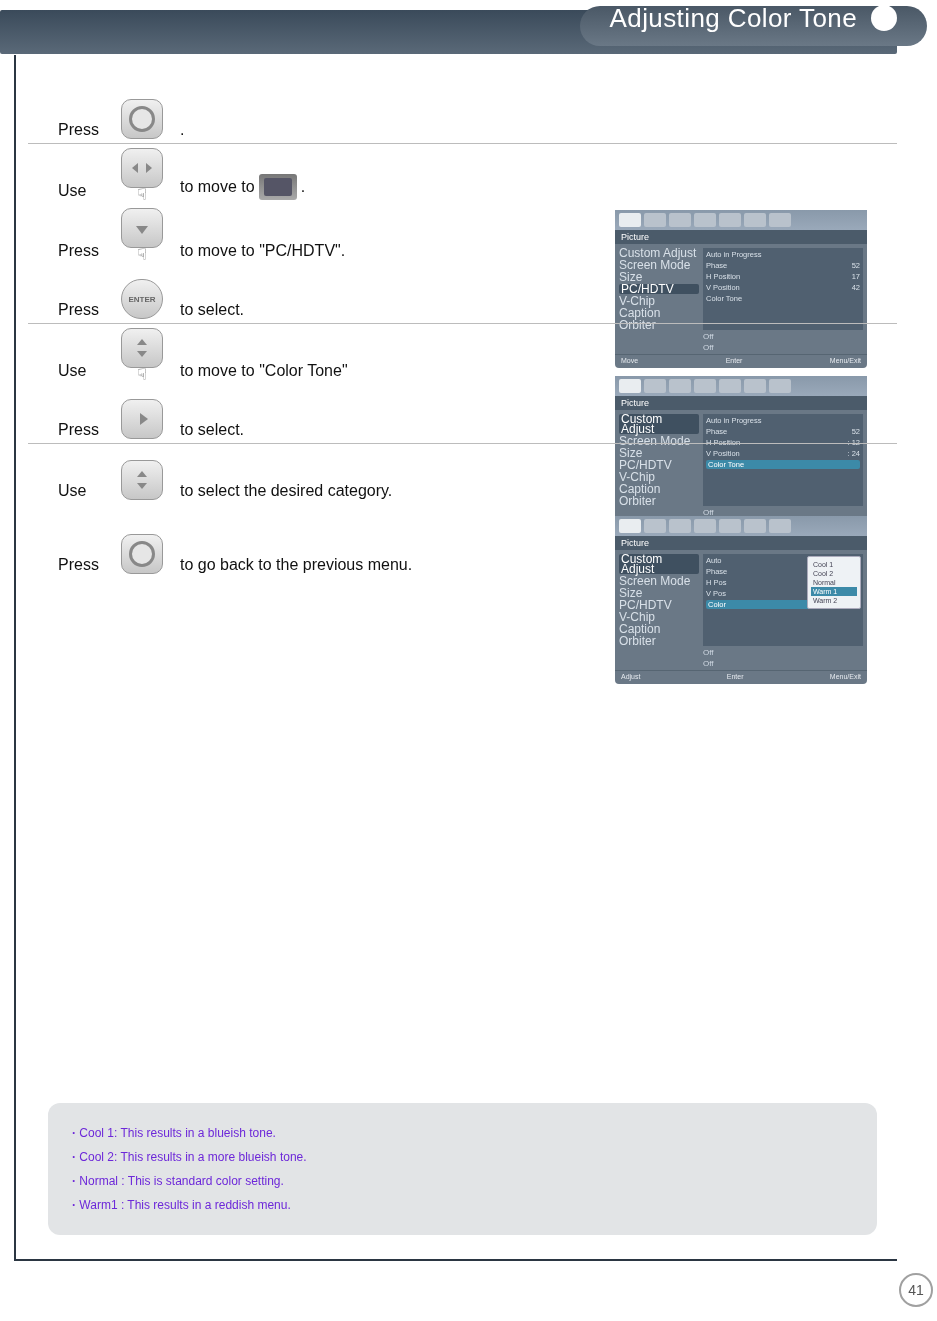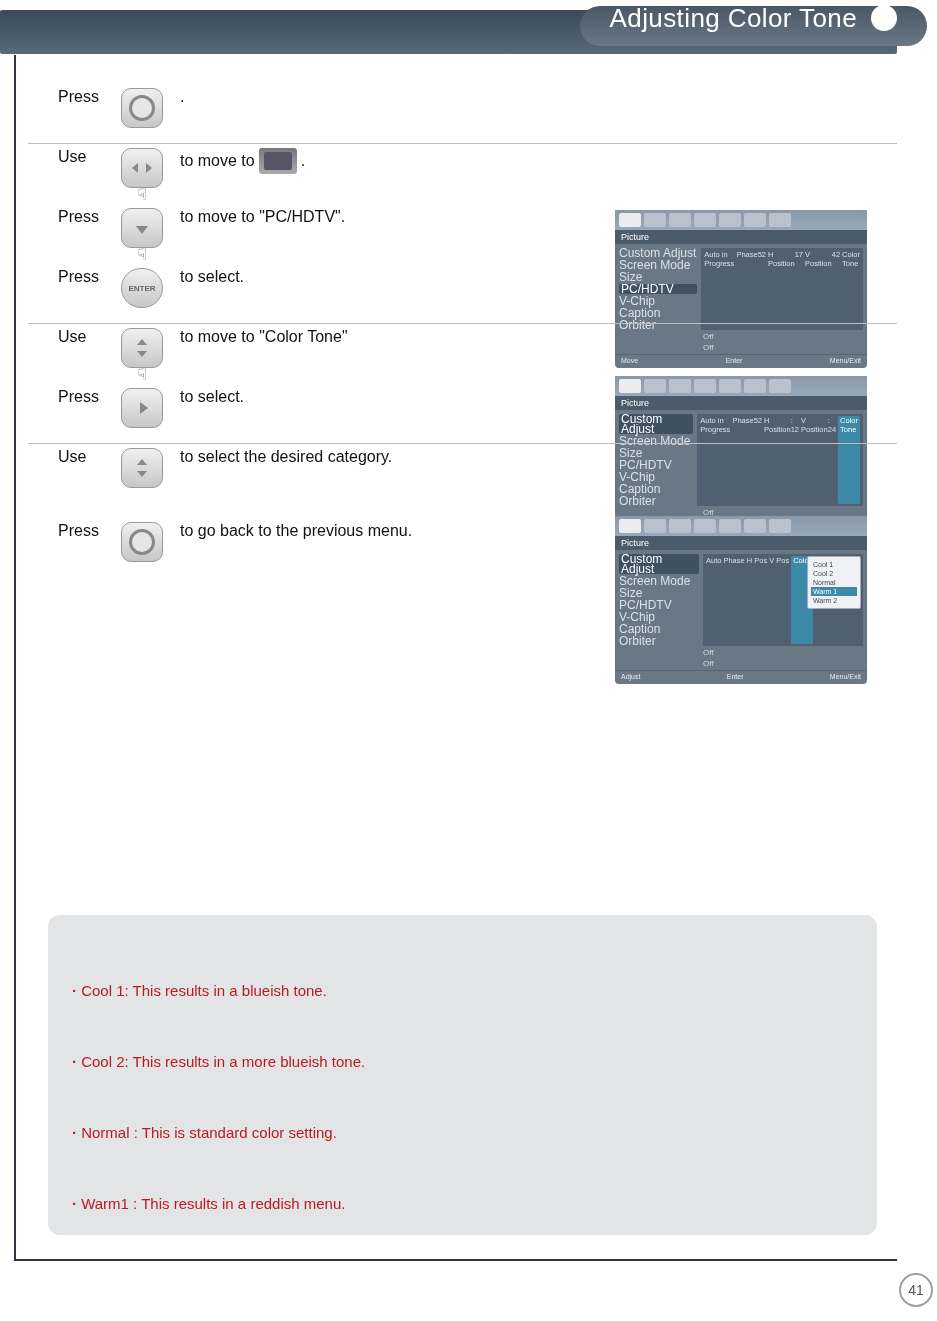--- a/index.html
+++ b/index.html
@@ -73,21 +73,21 @@
     top: 84px;
     bottom: 70px;
   }
 
   
   .steps {
     width: 100%;
   }
   .step-row {
     display: flex;
-    align-items: flex-start;
+    align-items: flex-end;
     padding: 4px 30px 4px 30px;
     min-height: 60px;
     border-bottom: 1px solid #bcbcbc;
     position: relative;
   }
   .step-row.noborder { border-bottom: none; }
   .step-label {
     width: 56px;
     font-size: 16px;
     color: #111;
@@ -160,21 +160,21 @@
   }
   .osd-tabs .tab.active { background:#e9edf0; }
   .osd-title-row {
     background:#4b5b6a; color:#fff; padding:2px 6px; font-size:9px;
   }
   .osd-body {
     display:flex;
     padding: 4px 4px 2px 4px;
   }
   .osd-left { width: 80px; display:flex; flex-direction:column; gap:2px; }
-  .osd-right { flex:1; background:#506070; margin-left:4px; padding:2px 3px; display:flex; flex-direction:row; gap:2px; position:relative;}
+  .osd-right { flex:1; background:#506070; margin-left:4px; padding:2px 3px; display:flex; flex-direction:column; gap:2px; position:relative;}
   .osd-left .mi { font-size:12px; color:#d8e0e8; line-height:10px; }
   .osd-left .mi.hl { color:#fff; background:#3f5060; padding:0 2px; border-radius:2px; }
   .osd-right .ri { display:flex; justify-content:space-between; font-size:7.5px; color:#d8e0e8; }
   .osd-right .ri.hl { background:#3c8aa8; color:#fff; padding:0 2px; border-radius:2px; }
   .osd-footer {
     display:flex; justify-content:space-between; font-size:7px; color:#e6eaef;
     padding: 2px 6px; border-top:1px solid #566572;
   }
   .popup {
     position:absolute; right:2px; top:2px; width: 54px;
@@ -189,24 +189,23 @@
     position: absolute;
     bottom: 16px;
     left: 20px;
     right: 20px;
     background: #e2e4e6;
     border-radius: 12px;
     padding: 18px 24px;
   }
   .notes-box ul { list-style: none; }
   .notes-box li {
-    font-size: 15px;
-    color: #b91c1c;
+    font-size: 12px;
+    color: #6d28d9;
     padding: 5px 0;
-    margin-top: 44px;
   }
   .notes-box li::before {
     content: "· ";
     font-weight: bold;
   }
 
   
   .pagenum {
     position: absolute;
     right: 4px;

